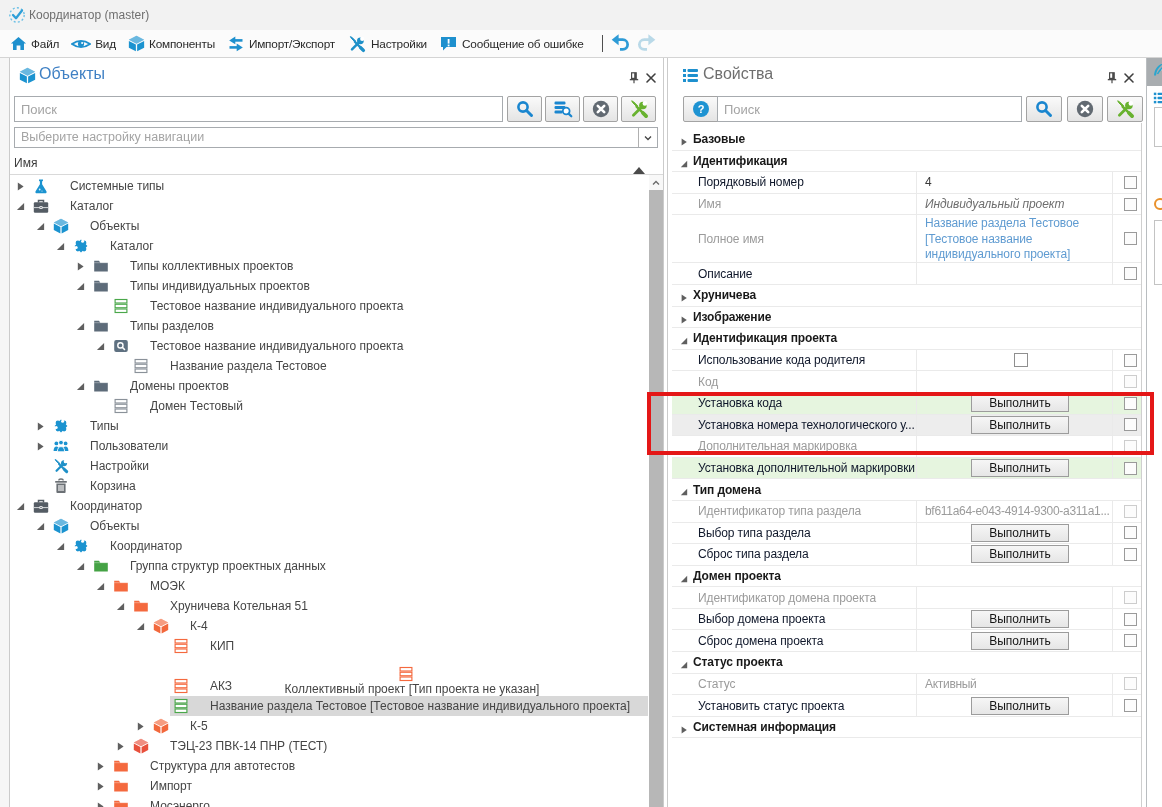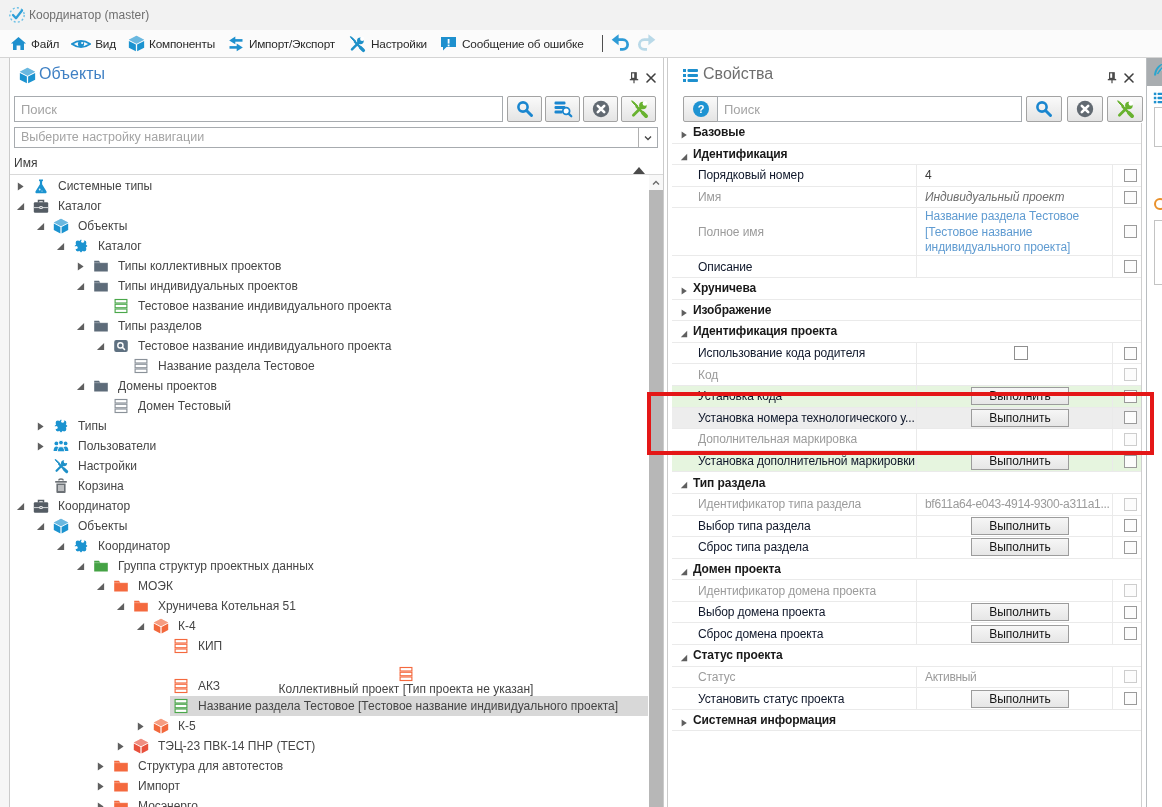--- a/index.html
+++ b/index.html
@@ -33,31 +33,31 @@
   .combo .combo-btn { position:absolute; right:0; top:0; width:19px; height:19px; border-left:1px solid #b0b0b0; display:flex; align-items:center; justify-content:center; cursor:pointer; background:#fff; }
   .colhead { position:absolute; left:0; right:0; top:94px; height:23px; border-bottom:1px solid #d9d9d9; }
   .colhead .chlabel { position:absolute; left:4px; top:4px; font-size:12px; color:#3c3c3c; }
   .colhead .sorticon { position:absolute; right:17px; top:8px; width:13px; height:7px; }
 
   .tree { position:absolute; left:0; top:118px; bottom:0; right:15px; overflow:hidden; }
   .trow { position:relative; height:20px; display:flex; align-items:center; font-size:12px; color:#454545; white-space:nowrap; }
   .trow .selbg { position:absolute; top:0; bottom:0; right:-1px; background:#d8d8d8; z-index:0; }
   .trow .arrow { width:10px; height:10px; display:inline-flex; align-items:center; justify-content:center; flex:none; z-index:1; }
   .trow .ticon { width:16px; height:16px; margin-left:8px; flex:none; z-index:1; }
-  .trow .tlabel { margin-left:9px; z-index:1; }
+  .trow .tlabel { margin-left:21px; z-index:1; }
   .vscroll { position:absolute; right:0; top:117px; bottom:0; width:14px; background:#f1f1f1; }
   .vscroll .up { position:absolute; left:0; top:0; width:14px; height:15px; background:#f8f8f8; display:flex; align-items:center; justify-content:center; cursor:pointer; }
   .vscroll .thumb { position:absolute; left:0; top:15px; bottom:0; width:14px; background:#b7b7b7; cursor:pointer; }
 
   
   .splitter { position:absolute; left:664px; top:0; width:3px; height:749px; background:#fff; }
   .panel-right { position:absolute; left:667px; top:0; width:479px; height:749px; background:#fff; border-left:1px solid #cbcbcb; }
   .panel-right .p-header .phicon { left:14px; }
   .pr-search { position:absolute; left:0; top:38px; right:0; height:26px; }
-  .grid { position:absolute; left:4px; top:64px; width:470px; }
+  .grid { position:absolute; left:4px; top:71px; width:470px; }
   .grid-rightline { position:absolute; left:473px; top:65px; bottom:0; width:1px; background:#cfcfcf; }
   .grow { display:flex; height:21.6px; border-bottom:1px solid #eaeaea; background:#fff; font-size:12px; letter-spacing:-0.1px; }
   .grow.multiline { height:48px; }
   .grow.green { background:#e6f5df; }
   .grow.sel { background:#ededed; }
   .grow .c-label { width:245px; flex:none; border-right:1px solid #eaeaea; display:flex; align-items:center; padding-left:26px; color:#0f172a; overflow:hidden; white-space:nowrap; }
   .grow .c-label.muted { color:#9b9b9b; }
   .grow .c-value { width:196px; flex:none; border-right:1px solid #eaeaea; display:flex; align-items:center; overflow:hidden; }
   .grow .c-check { flex:1; display:flex; align-items:center; }
   .grow.group { border-bottom:1px solid #eaeaea; }
@@ -851,21 +851,21 @@
             <button class="execbtn">Выполнить</button>
           </div>
           <div class="c-check">
             <span class="cb"></span>
           </div>
         </div>
         <div class="grow group">
           <span class="g-arrow"><svg width="8" height="8">
               <use href="#i-tri-exp"></use>
             </svg></span>
-          <span class="g-label">Тип раздела</span>
+          <span class="g-label">Тип домена</span>
         </div>
         <div class="grow">
           <div class="c-label muted">Идентификатор типа раздела</div>
           <div class="c-value">
             <span class="vtext muted">bf611a64-e043-4914-9300-a311a1...</span>
           </div>
           <div class="c-check">
             <span class="cb muted"></span>
           </div>
         </div>

